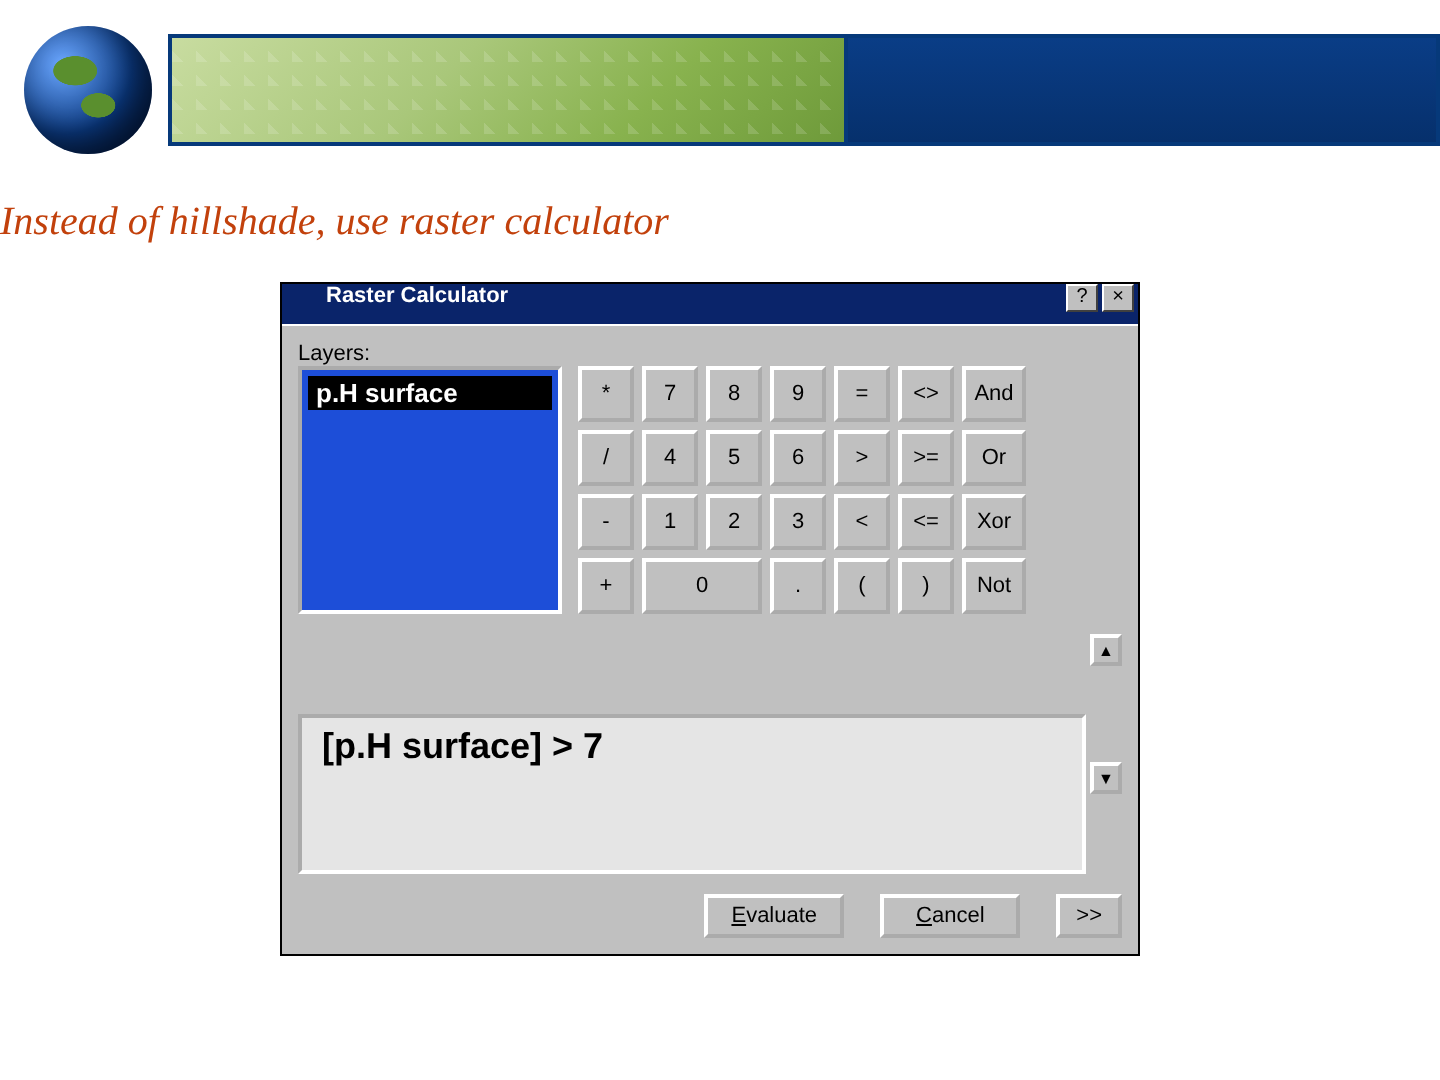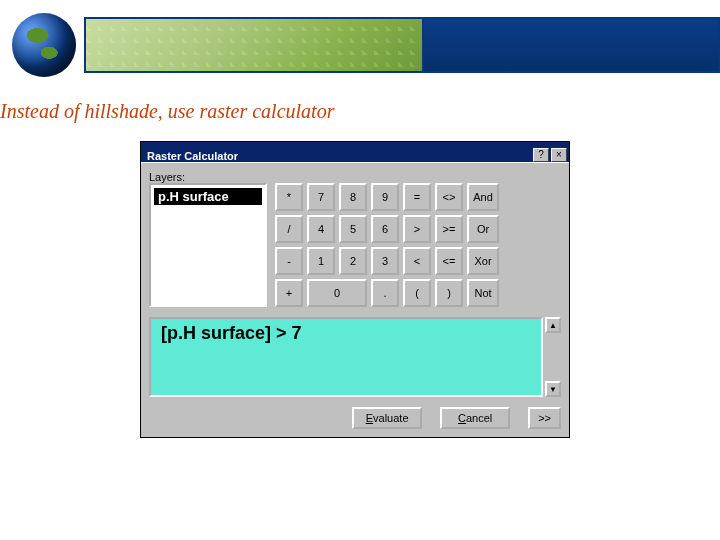--- a/index.html
+++ b/index.html
@@ -61,44 +61,44 @@
     margin: 0 0 0 140px;
     border: 1px solid #000;
     background: #c0c0c0;
     font-size: 11px;
   }
   .titlebar {
     height: 20px;
     background: linear-gradient(#0a246a, #0a246a);
     color: #fff;
     display: flex;
-    align-items: flex-end;
-    padding: 0 2px 0 6px;
+    align-items: flex-start;
+    padding: 0 2px 0 22px;
   }
   .titlebar-text { font-weight: bold; flex: 1; font-size: 11px; }
   .tb-btn {
     width: 16px; height: 14px;
     background: #c0c0c0;
     border: 1px solid #fff;
     border-right-color:#404040; border-bottom-color:#404040;
     color:#000; font-size:10px; line-height:12px; text-align:center;
     margin-left: 2px;
   }
   .dlg-body {
     padding: 8px;
     border-top: 1px solid #fff;
   }
   .layers-label { margin-bottom: 0; font-size: 11px; }
   .top-area {
     display: flex;
     gap: 8px;
   }
   .layers-list {
-    width: 118px; height: 124px;
-    background: #ffffff;
+    width: 132px; height: 124px;
+    background: #1d4ed8;
     border: 2px inset #fff;
     padding: 3px;
     color: #fff;
   }
   .layer-item {
     background: #000;
     color: #fff;
     font-family: Arial, sans-serif;
     font-weight: bold;
     font-size: 13px;
@@ -120,26 +120,27 @@
   .zero { grid-column: 2 / span 2; }
   .expr-row {
     margin-top: 10px;
     display: flex;
     align-items: flex-start;
     gap: 2px;
   }
   .expr-box {
     flex: 1;
     height: 80px;
-    background: #5eead4;
+    background: #e5e5e5;
     border: 2px inset #fff;
     padding: 4px 10px;
     font-family: Arial, sans-serif;
     font-size: 18px;
     font-weight: bold;
+    margin-top: 40px;
   }
   .expr-scroll {
     width: 16px;
     display: flex; flex-direction: column; justify-content: space-between;
     height: 80px;
   }
   .scroll-btn {
     height: 16px;
     background: #c0c0c0;
     border: 2px outset #fff;

